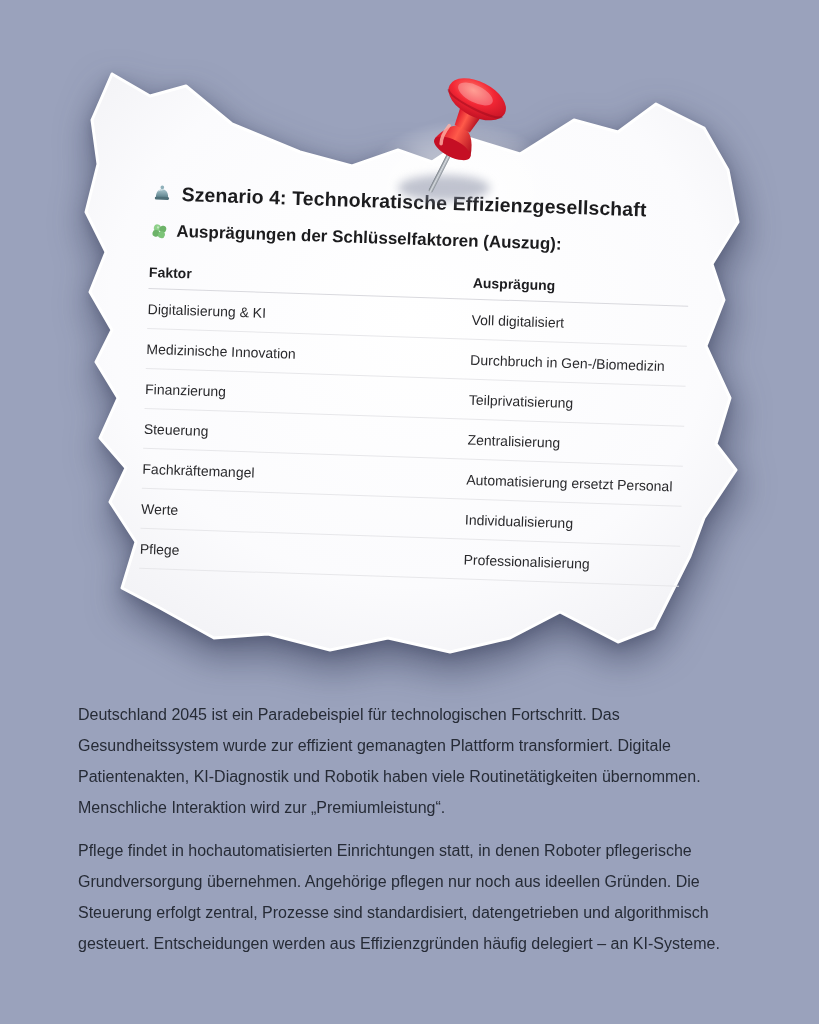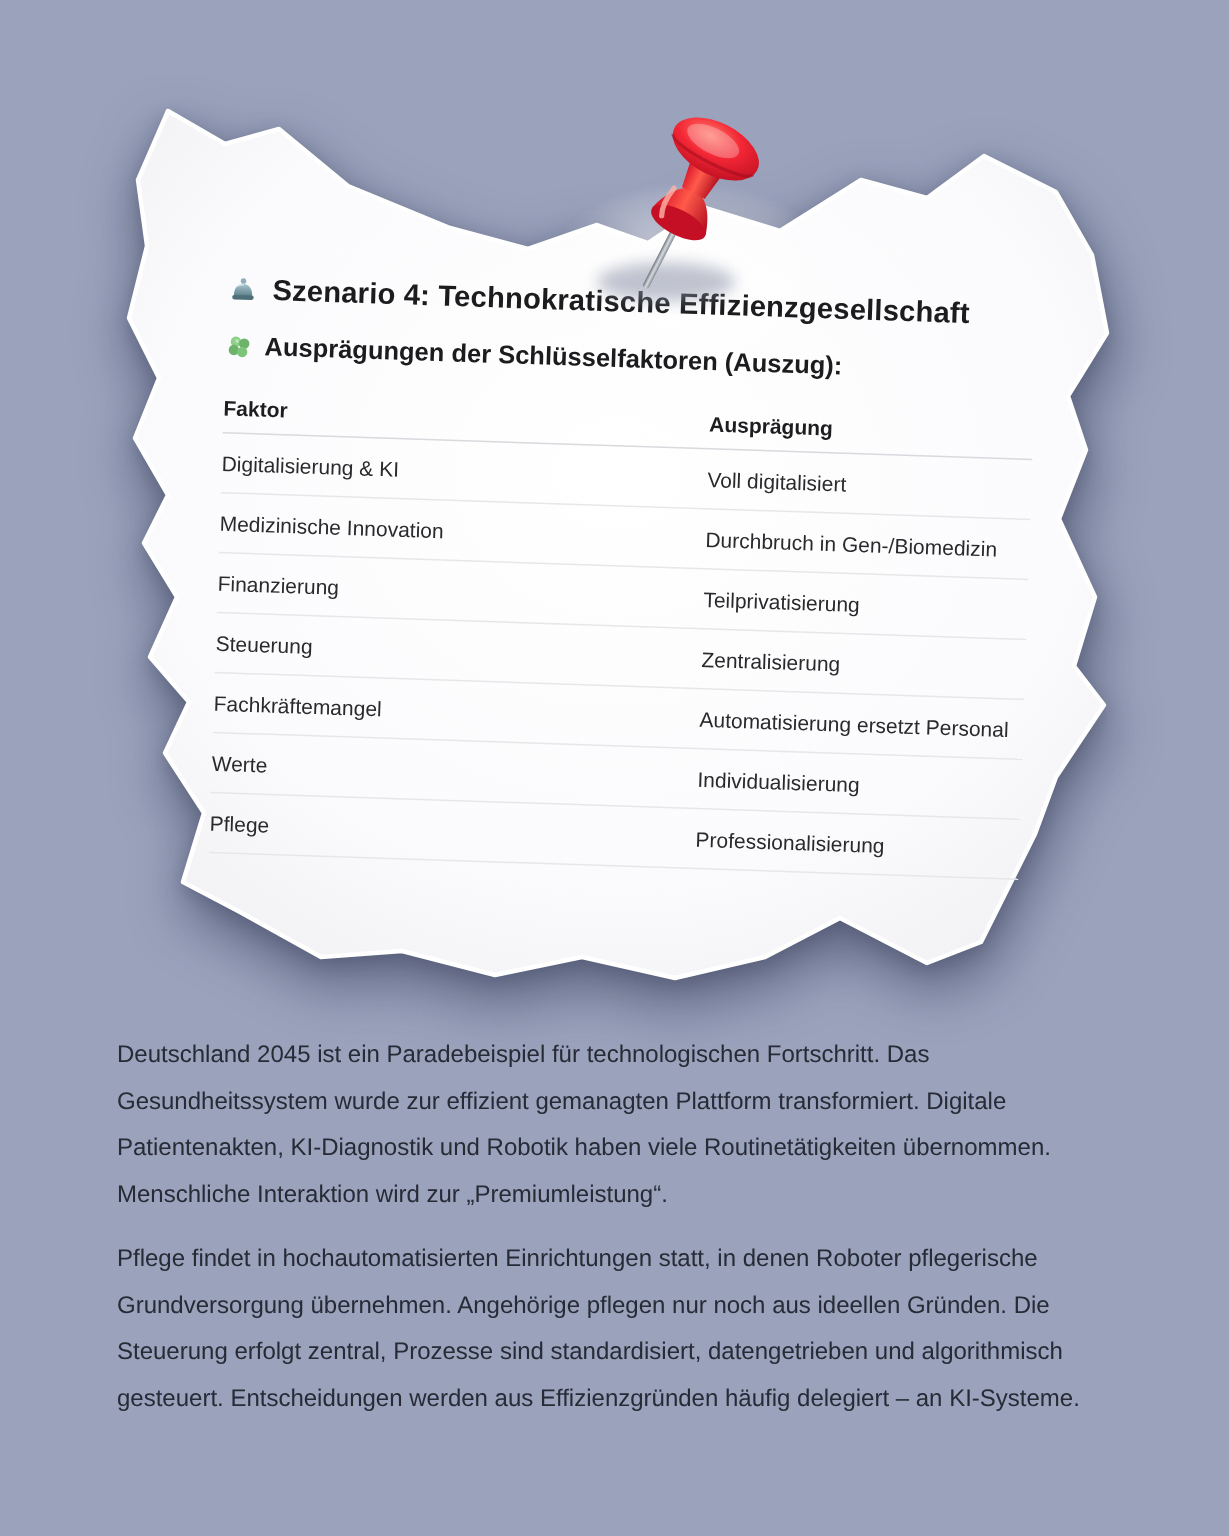--- a/index.html
+++ b/index.html
@@ -56,21 +56,21 @@
   }
 
   
   .pin-svg{position:absolute;left:378px;top:42px;width:180px;height:180px;}
 
   
   .body-text{
     position:absolute;left:78px;top:688px;width:684px;
     color:#262b36;font-size:16px;line-height:31px;
   }
-  .body-text p{margin:0 0 12px 0;}
+  .body-text p{margin:11px 0 12px 0;}
 </style>
 </head>
 <body>
 
 <div class="scene">
 
   <svg class="paper-svg" viewBox="0 0 819 700" aria-hidden="true">
     <defs>
       <radialGradient id="paperfill" cx="50%" cy="42%" r="75%">
         <stop offset="0%" stop-color="#ffffff"></stop>

